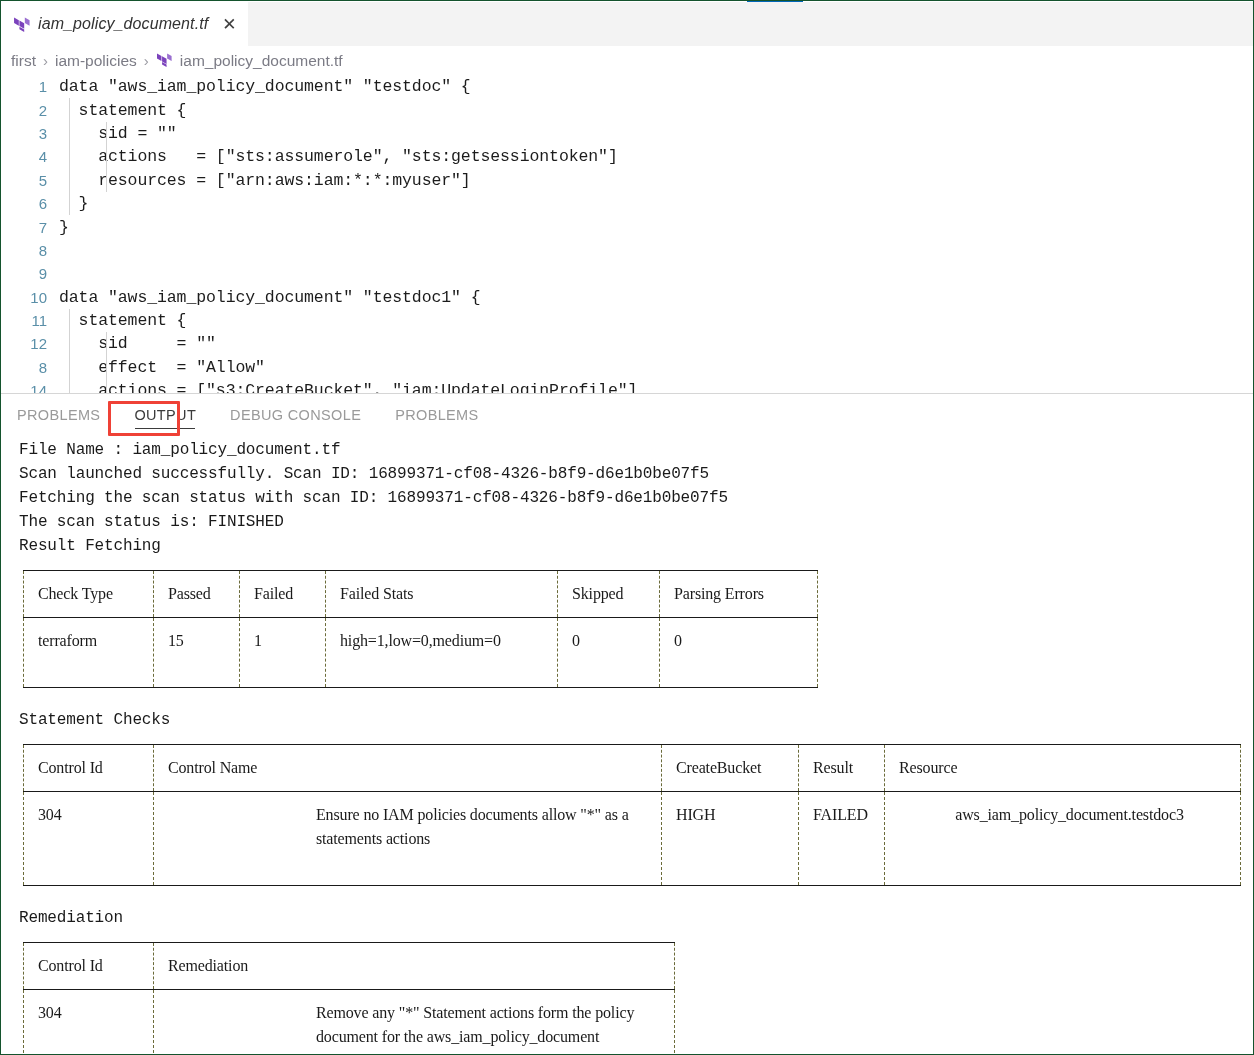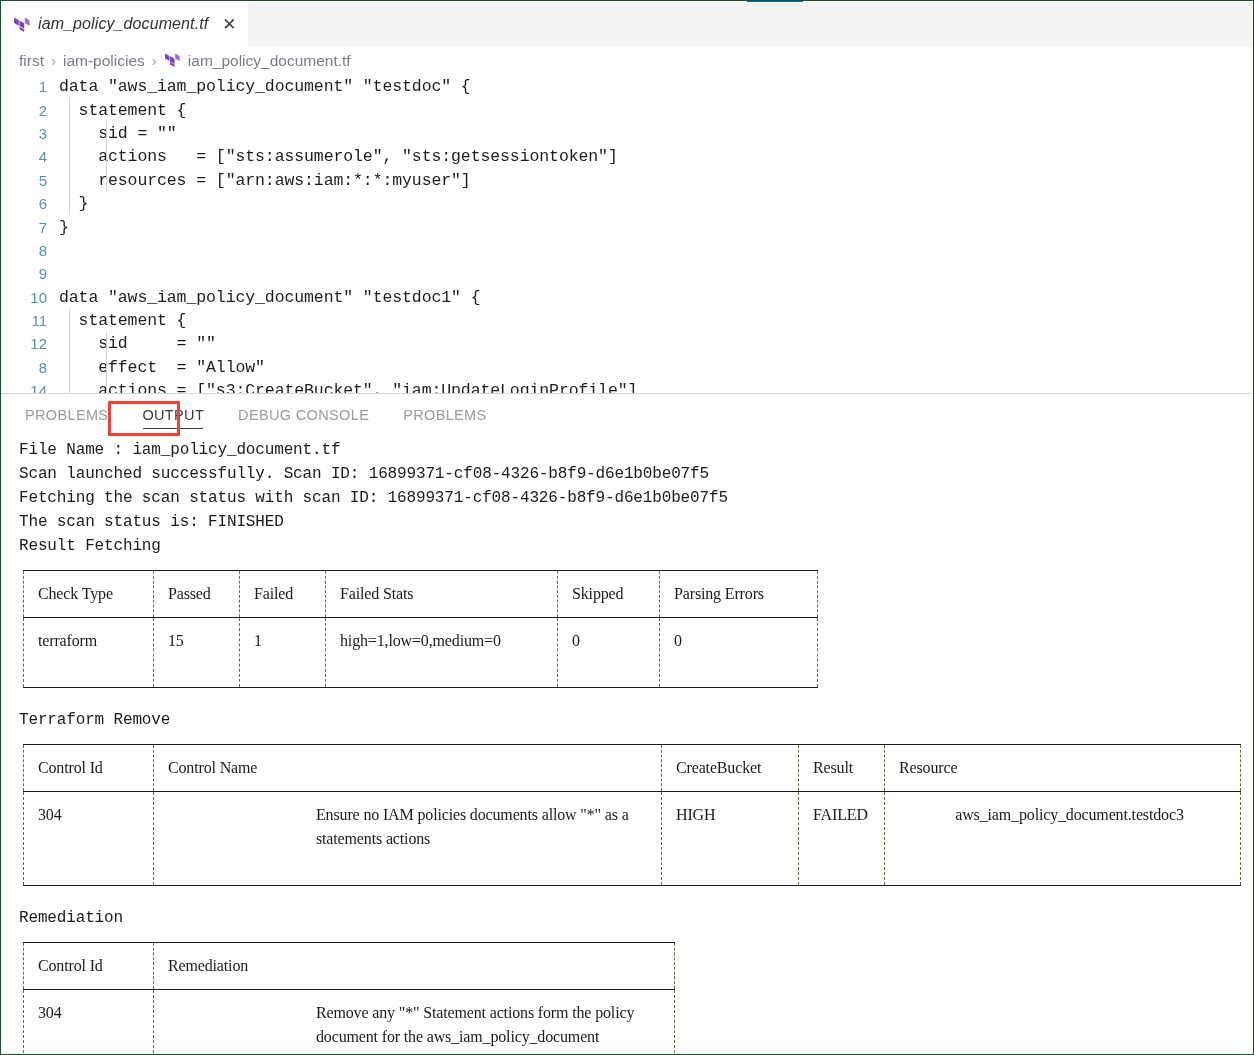--- a/index.html
+++ b/index.html
@@ -71,21 +71,21 @@
   }
 
   
   .breadcrumb {
     position: absolute;
     left: 0; top: 45px;
     width: 1252px; height: 29px;
     background: #ffffff;
     display: flex;
     align-items: center;
-    padding-left: 18px;
+    padding-left: 10px;
     gap: 0;
     font-size: 15.5px;
     color: #808080;
     white-space: nowrap;
   }
   .crumb { color: #7b7b85; cursor: pointer; }
   .crumb-sep {
     color: #9b9ba3;
     margin: 0 7px;
     font-size: 15px;
@@ -149,21 +149,21 @@
     background: #d6d6d6;
   }
 
   
   .panel-tabs {
     position: absolute;
     left: 0; top: 395px;
     width: 1252px; height: 40px;
     display: flex;
     align-items: center;
-    padding-left: 24px;
+    padding-left: 16px;
     gap: 0;
     background: #ffffff;
   }
   .ptab {
     position: relative;
     font-size: 14.5px;
     letter-spacing: .35px;
     color: #9a9a9a;
     margin-right: 34px;
     padding: 4px 0 6px 0;
@@ -439,21 +439,21 @@
             <td>high=1,low=0,medium=0</td>
             <td>0</td>
             <td>0</td>
           </tr>
         </tbody>
       </table>
     </div>
 
     <div class="spacer-20"></div>
 
-    <div class="section-label">Terraform Remove</div>
+    <div class="section-label">Statement Checks</div>
 
     <div class="spacer-12"></div>
 
     <div class="tbl-wrap">
       <table class="ascii-table t2">
         <colgroup>
             <col class="c0">
             <col class="c1">
             <col class="c2">
             <col class="c3">

